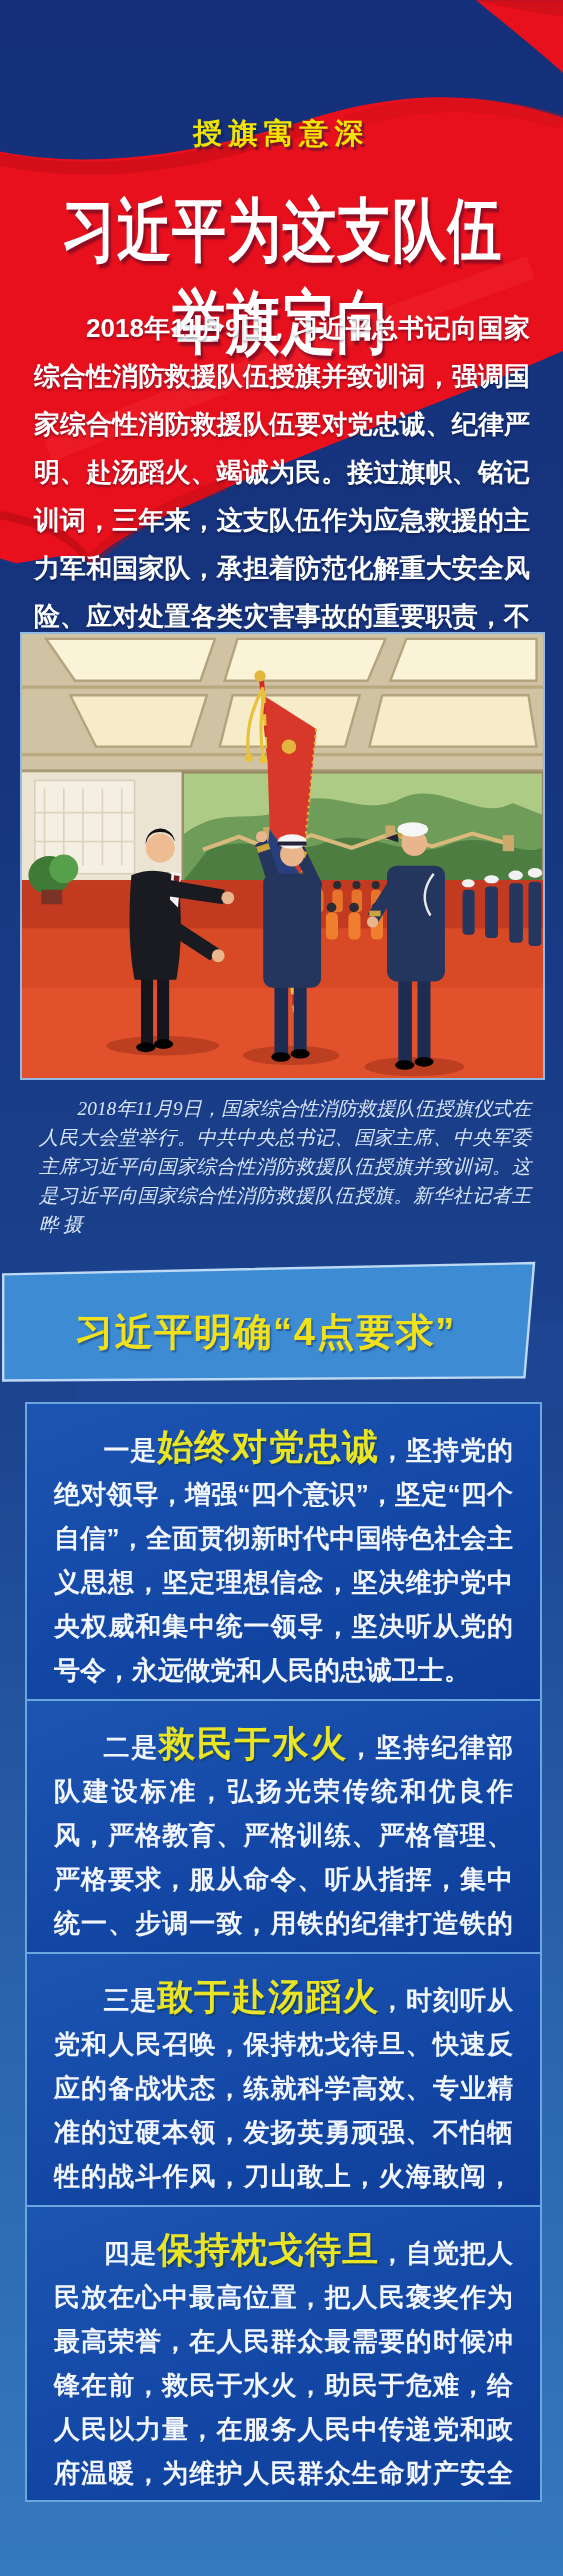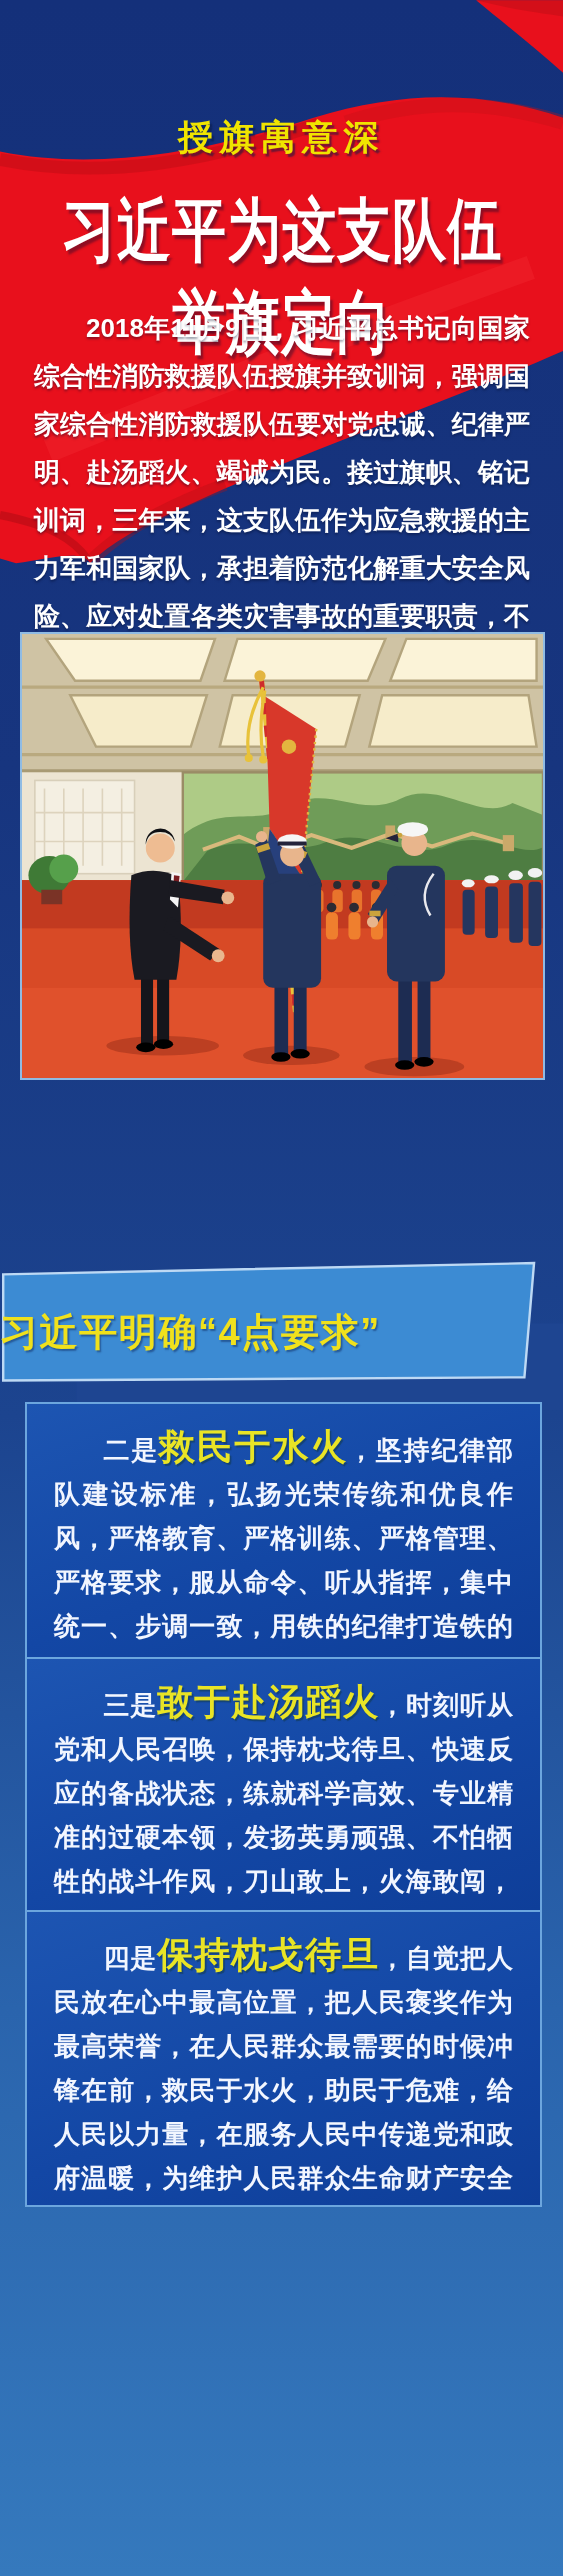--- a/index.html
+++ b/index.html
@@ -6,21 +6,21 @@
   .page{
     position:relative;width:563px;height:2576px;margin:0 auto;overflow:hidden;
     background:linear-gradient(180deg,#14307a 0%,#17357f 30%,#1c448f 55%,#2a64ad 78%,#3579bd 100%);
     font-family:"Liberation Sans","DejaVu Sans",sans-serif;
   }
   .abs{position:absolute;}
   
   .header-svg{left:0;top:0;width:563px;height:636px;}
   .subtitle{
     left:0;top:114px;width:563px;display:flex;justify-content:center;gap:47px;
-    font-size:35px;font-weight:900;letter-spacing:6.4px;color:#f0e400;
+    font-size:29px;font-weight:900;letter-spacing:6.4px;color:#f0e400;
     text-shadow:2.4px 3.2px 1.6px rgba(10,25,70,.55);
   }
   .main-title{
     left:0;width:563px;text-align:center;color:#ffffff;font-weight:900;
     font-size:69px;line-height:80px;letter-spacing:1.6px;
     transform:scaleX(.78);transform-origin:50% 50%;
     text-shadow:3.2px 4px 2.4px rgba(10,10,45,.4);white-space:nowrap;
   }
   .title1{top:191px;}
   .title2{top:283px;}
@@ -35,21 +35,21 @@
     background:#cfc3a4;
   }
   .caption{
     left:39px;top:1094px;width:492px;color:#d8e6f8;font-size:19.3px;line-height:29px;
     font-style:italic;font-family:"Liberation Serif","DejaVu Serif",serif;
     text-indent:2em;text-align:justify;
   }
   
   .banner-svg{left:0;top:1255px;width:563px;height:169px;}
   .banner-label{
-    left:0;top:1310px;width:531px;color:#f0e11c;
+    left:0;top:1310px;width:531px;text-align:center;color:#f0e11c;
     font-size:38px;font-weight:900;letter-spacing:1.6px;line-height:45px;
     text-shadow:1.6px 2.4px 1.6px rgba(10,30,85,.45);white-space:nowrap;
   }
   
   .cards{
     left:25px;top:1402px;width:513px;border:2.4px solid #6ca6de;
   }
   .card{
     position:relative;overflow:hidden;box-sizing:border-box;
     background:linear-gradient(160deg,#1d55b2 0%,#1347a5 55%,#0e3e99 100%);
@@ -243,28 +243,34 @@
         <circle cx="436" cy="358" r="7" fill="#e8b58c"></circle>
         <path d="M512,298 q-20,26 -4,52" stroke="#e9e9ee" stroke-width="3" fill="none"></path>
         <circle cx="488" cy="260" r="16" fill="#e8b58c"></circle>
         <ellipse cx="486" cy="243" rx="19" ry="9" fill="#f6f6f6"></ellipse>
         <polygon points="468,248 452,254 468,259" fill="#23233a"></polygon>
         <circle cx="470" cy="250" r="3" fill="#caa33c"></circle>
       </g>
     </svg>
   </div>
 
+  <div class="abs caption">2018年11月9日，国家综合性消防救援队伍授旗仪式在人民大会堂举行。中共中央总书记、国家主席、中央军委主席习近平向国家综合性消防救援队伍授旗并致训词。这是习近平向国家综合性消防救援队伍授旗。新华社记者王晔 摄</div>
 
   <svg class="abs banner-svg" viewBox="0 0 700 210" aria-hidden="true">
     <polygon points="95,85 700,85 700,193 95,193" fill="#1e4591"></polygon>
     <polygon points="4,24 664,10 652,152 4,156" fill="#3c8bd3" stroke="#bdd9f4" stroke-width="3"></polygon>
   </svg>
   <div class="abs banner-label">习近平明确“4点要求”</div>
 
   <div class="abs cards">
+    <div class="card card-1">
+      <p>
+        <span>一是</span><span class="kw">始终对党忠诚</span><span>，坚持党的绝对领导，增强“四个意识”，坚定“四个自信”，全面贯彻新时代中国特色社会主义思想，坚定理想信念，坚决维护党中央权威和集中统一领导，坚决听从党的号令，永远做党和人民的忠诚卫士。</span>
+      </p>
+    </div>
     <div class="card card-2">
       <p>
         <span>二是</span><span class="kw">救民于水火</span><span>，坚持纪律部队建设标准，弘扬光荣传统和优良作风，严格教育、严格训练、严格管理、严格要求，服从命令、听从指挥，集中统一、步调一致，用铁的纪律打造铁的队伍。</span>
       </p>
     </div>
     <div class="card card-3">
       <p>
         <span>三是</span><span class="kw">敢于赴汤蹈火</span><span>，时刻听从党和人民召唤，保持枕戈待旦、快速反应的备战状态，练就科学高效、专业精准的过硬本领，发扬英勇顽强、不怕牺牲的战斗作风，刀山敢上，火海敢闯，召之即来，战之必胜。</span>
       </p>
     </div>

